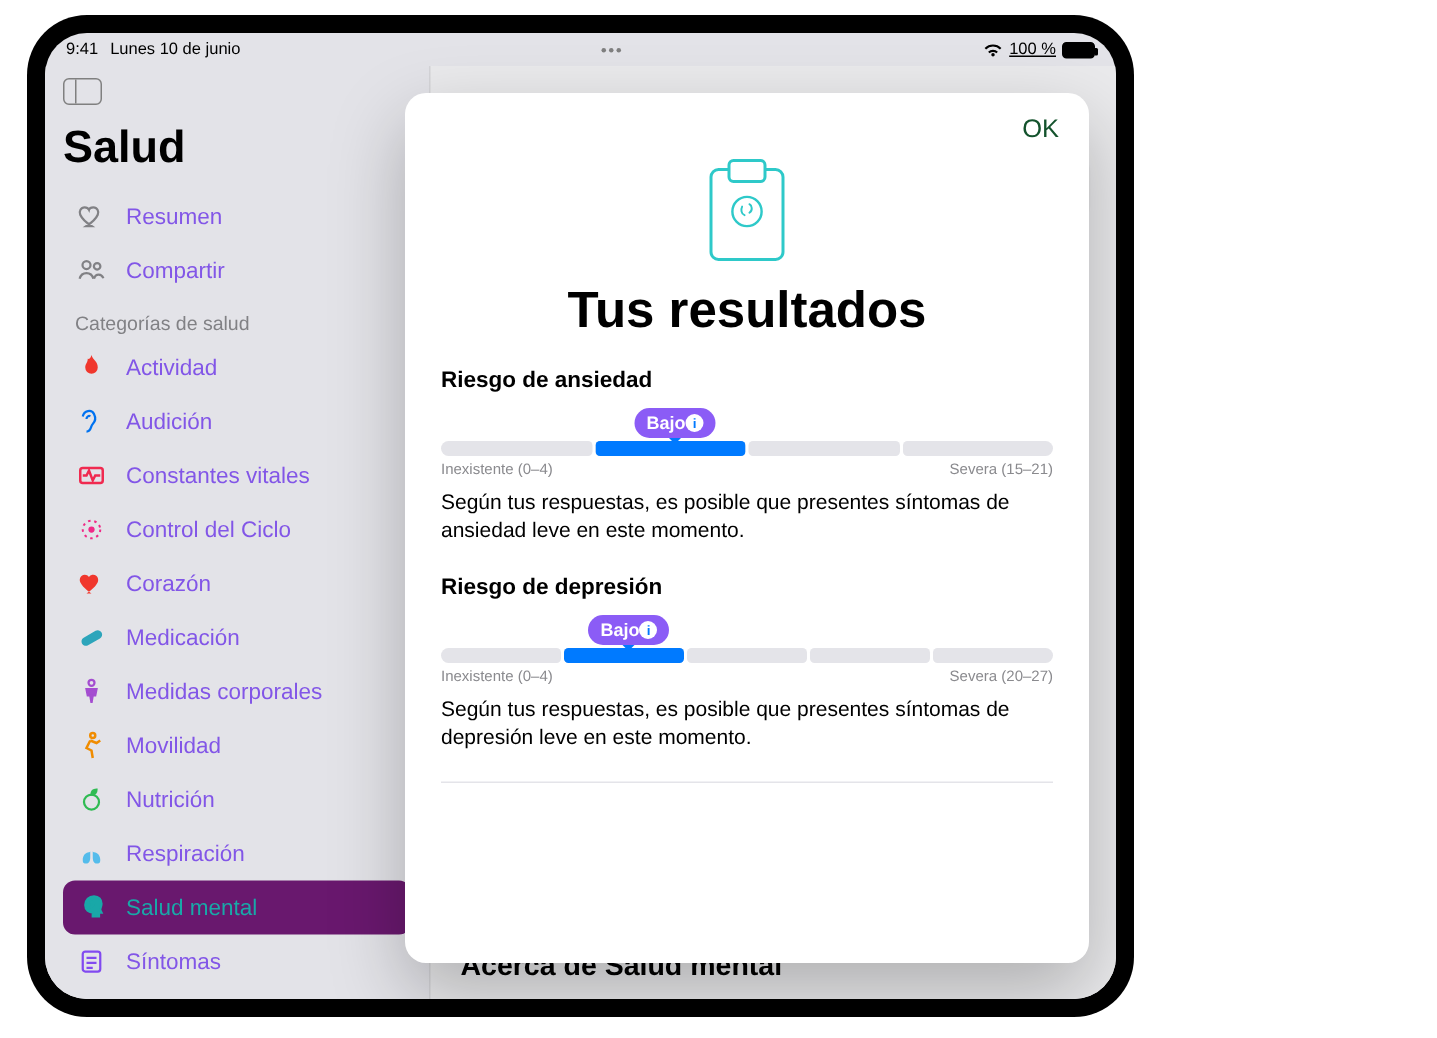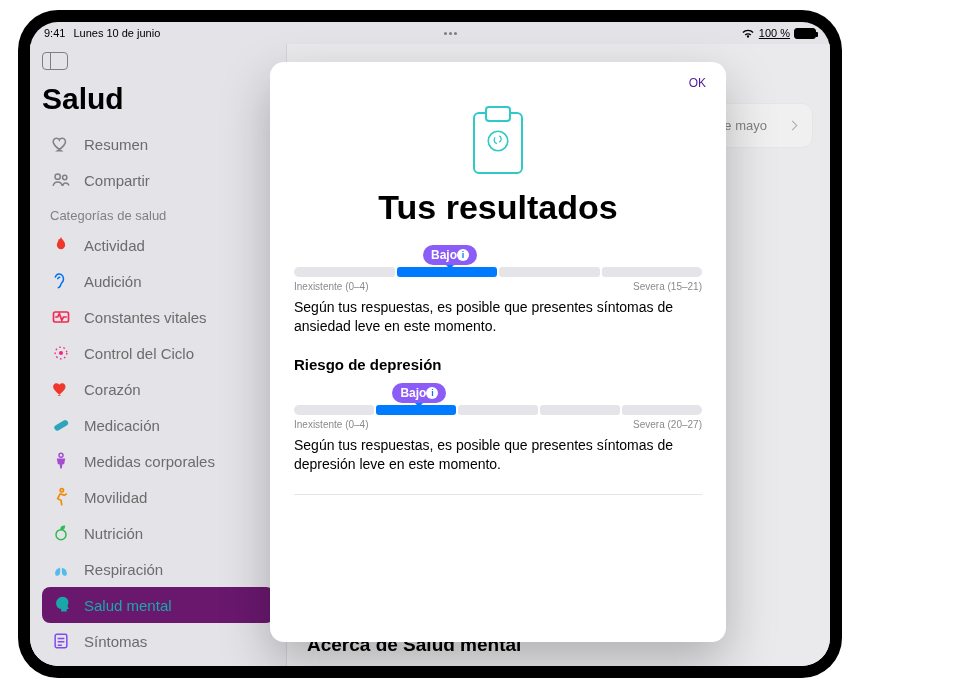--- a/index.html
+++ b/index.html
@@ -7,21 +7,21 @@
     font-family: -apple-system, BlinkMacSystemFont, "Segoe UI", Helvetica, Arial, sans-serif;
     background: #fff;
     width: 958px;
     height: 692px;
     overflow: hidden;
     position: relative;
   }
   .device-frame {
     position: absolute;
     top: 10px; left: 18px;
-    width: 824px; height: 668px;
+    width: 738px; height: 668px;
     background: #000;
     border-radius: 40px;
     padding: 12px;
   }
   .screen {
     width: 100%; height: 100%;
     background: #f2f2f7;
     border-radius: 28px;
     overflow: hidden;
     position: relative;
@@ -69,21 +69,21 @@
   .sidebar-toggle::before {
     content: ""; position: absolute; left: 7px; top: 0; bottom: 0;
     width: 1.4px; background: #888;
   }
   .app-title {
     font-size: 30px; font-weight: 700; color: #000; margin-bottom: 10px;
   }
   .sidebar-item {
     display: flex; align-items: center; gap: 12px;
     padding: 7px 8px; border-radius: 8px; font-size: 15px;
-    color: #737373; cursor: pointer;
+    color: #8b5cf6; cursor: pointer;
   }
   .sidebar-item.selected { background: #701a75; color: #1bb3b3; }
   .sidebar-item.selected .icon svg { stroke: #1bb3b3; fill: #1bb3b3; }
   .section-header {
     font-size: 13px; color: #8a8a8e; padding: 10px 8px 4px; text-transform: none;
   }
   .icon { width: 22px; height: 22px; display: flex; align-items: center; justify-content: center; }
   .icon svg { width: 20px; height: 20px; }
   
   .content {
@@ -114,21 +114,21 @@
     width: 456px; height: 580px;
     background: #fff;
     border-radius: 14px;
     box-shadow: 0 20px 50px rgba(0,0,0,0.25);
     z-index: 10;
     padding: 16px 24px;
     overflow: hidden;
   }
   .modal-ok {
     position: absolute; top: 14px; right: 20px;
-    color: #4c1d95; font-size: 12px; font-weight: 500; cursor: pointer;
+    color: #14532d; font-size: 17px; font-weight: 500; cursor: pointer;
   }
   .modal-hero {
     display: flex; flex-direction: column; align-items: center;
     margin-top: 34px; margin-bottom: 18px;
   }
   .clipboard-icon {
     width: 50px; height: 62px; position: relative;
     border: 2px solid #2ec9c9; border-radius: 6px;
     background: #fff;
   }
@@ -368,20 +368,21 @@
         <div class="clipboard-icon">
           <svg class="clipboard-head" viewBox="0 0 32 32">
             <circle cx="16" cy="16" r="12" fill="none" stroke="#2ec9c9" stroke-width="2"></circle>
             <path d="M12 12c-1 2-1 6 2 7m4-9c2 1 3 5 0 7" fill="none" stroke="#2ec9c9" stroke-width="1.6" stroke-linecap="round"></path>
           </svg>
         </div>
         <div class="modal-title">Tus resultados</div>
       </div>
       <div id="risks">
           <div class="risk-block">
+            <div class="risk-title">Riesgo de ansiedad</div>
             <div><span class="risk-badge" style="margin-left: calc(37.5% - 24px);">
                 <span>Bajo</span>
                 <span class="info-dot">i</span>
               </span></div>
             <div class="risk-bar">
               <div class="risk-seg cap-l"></div>
               <div class="risk-seg">
                 <div class="fill" style="left: 0%; width: 100%;"></div>
               </div>
               <div class="risk-seg"></div>

